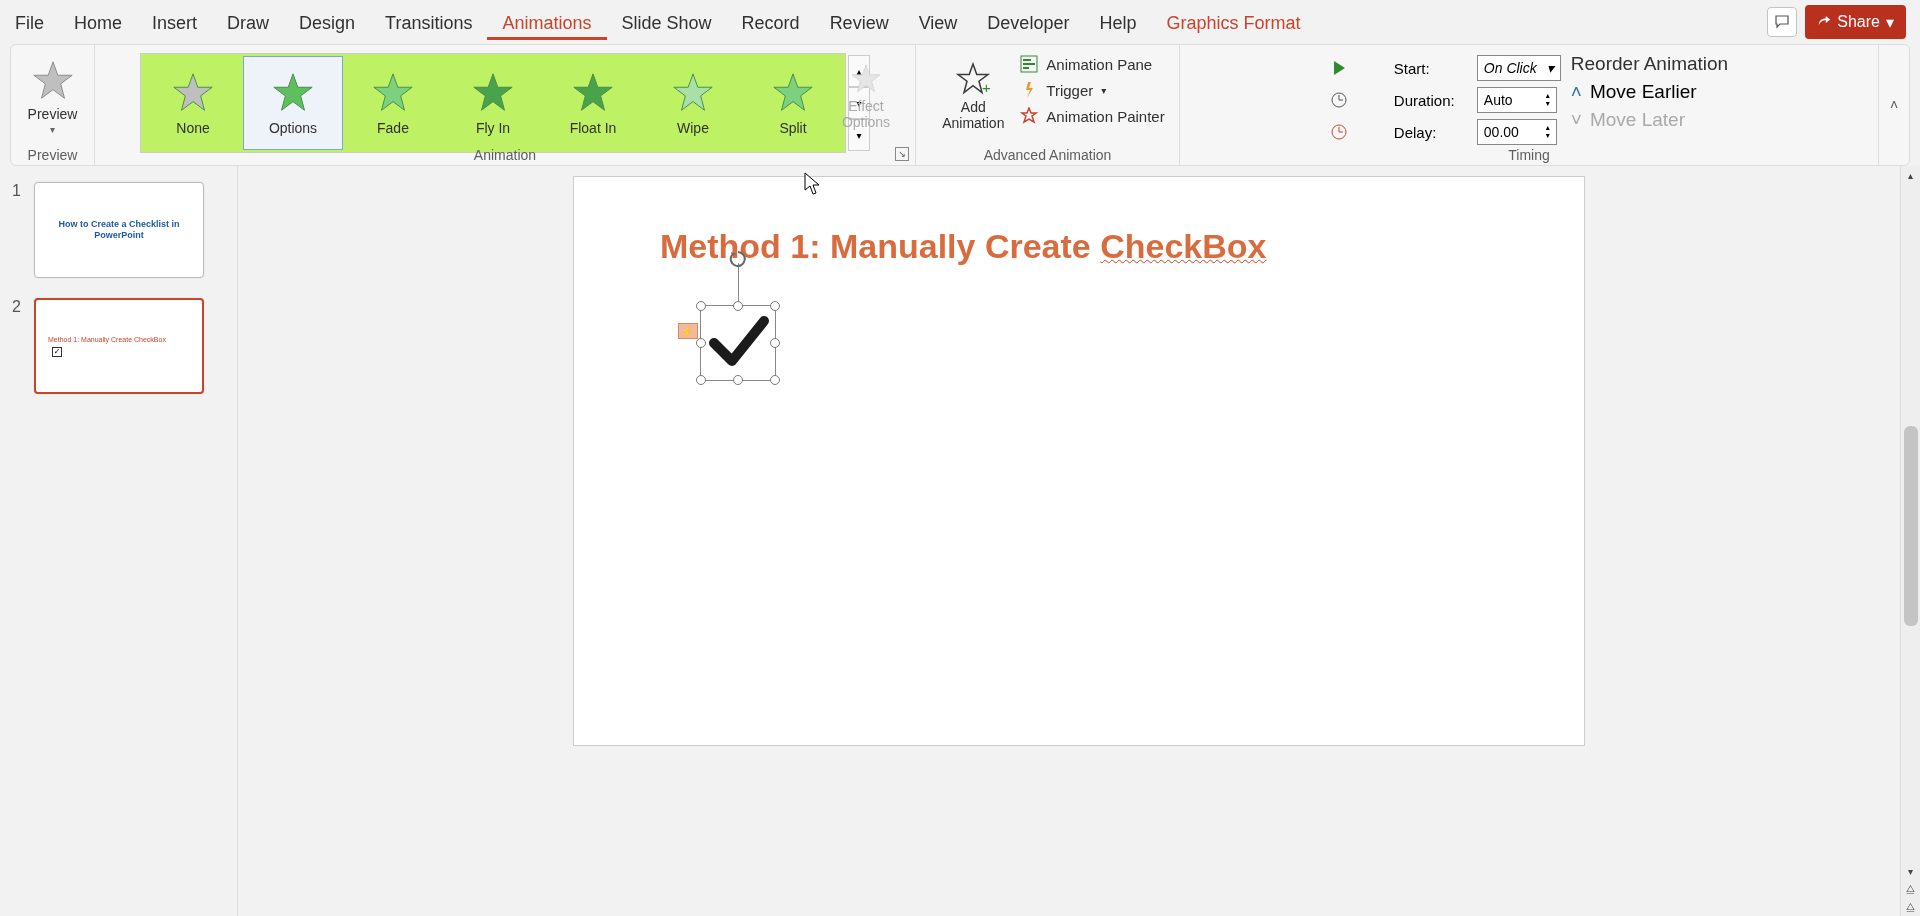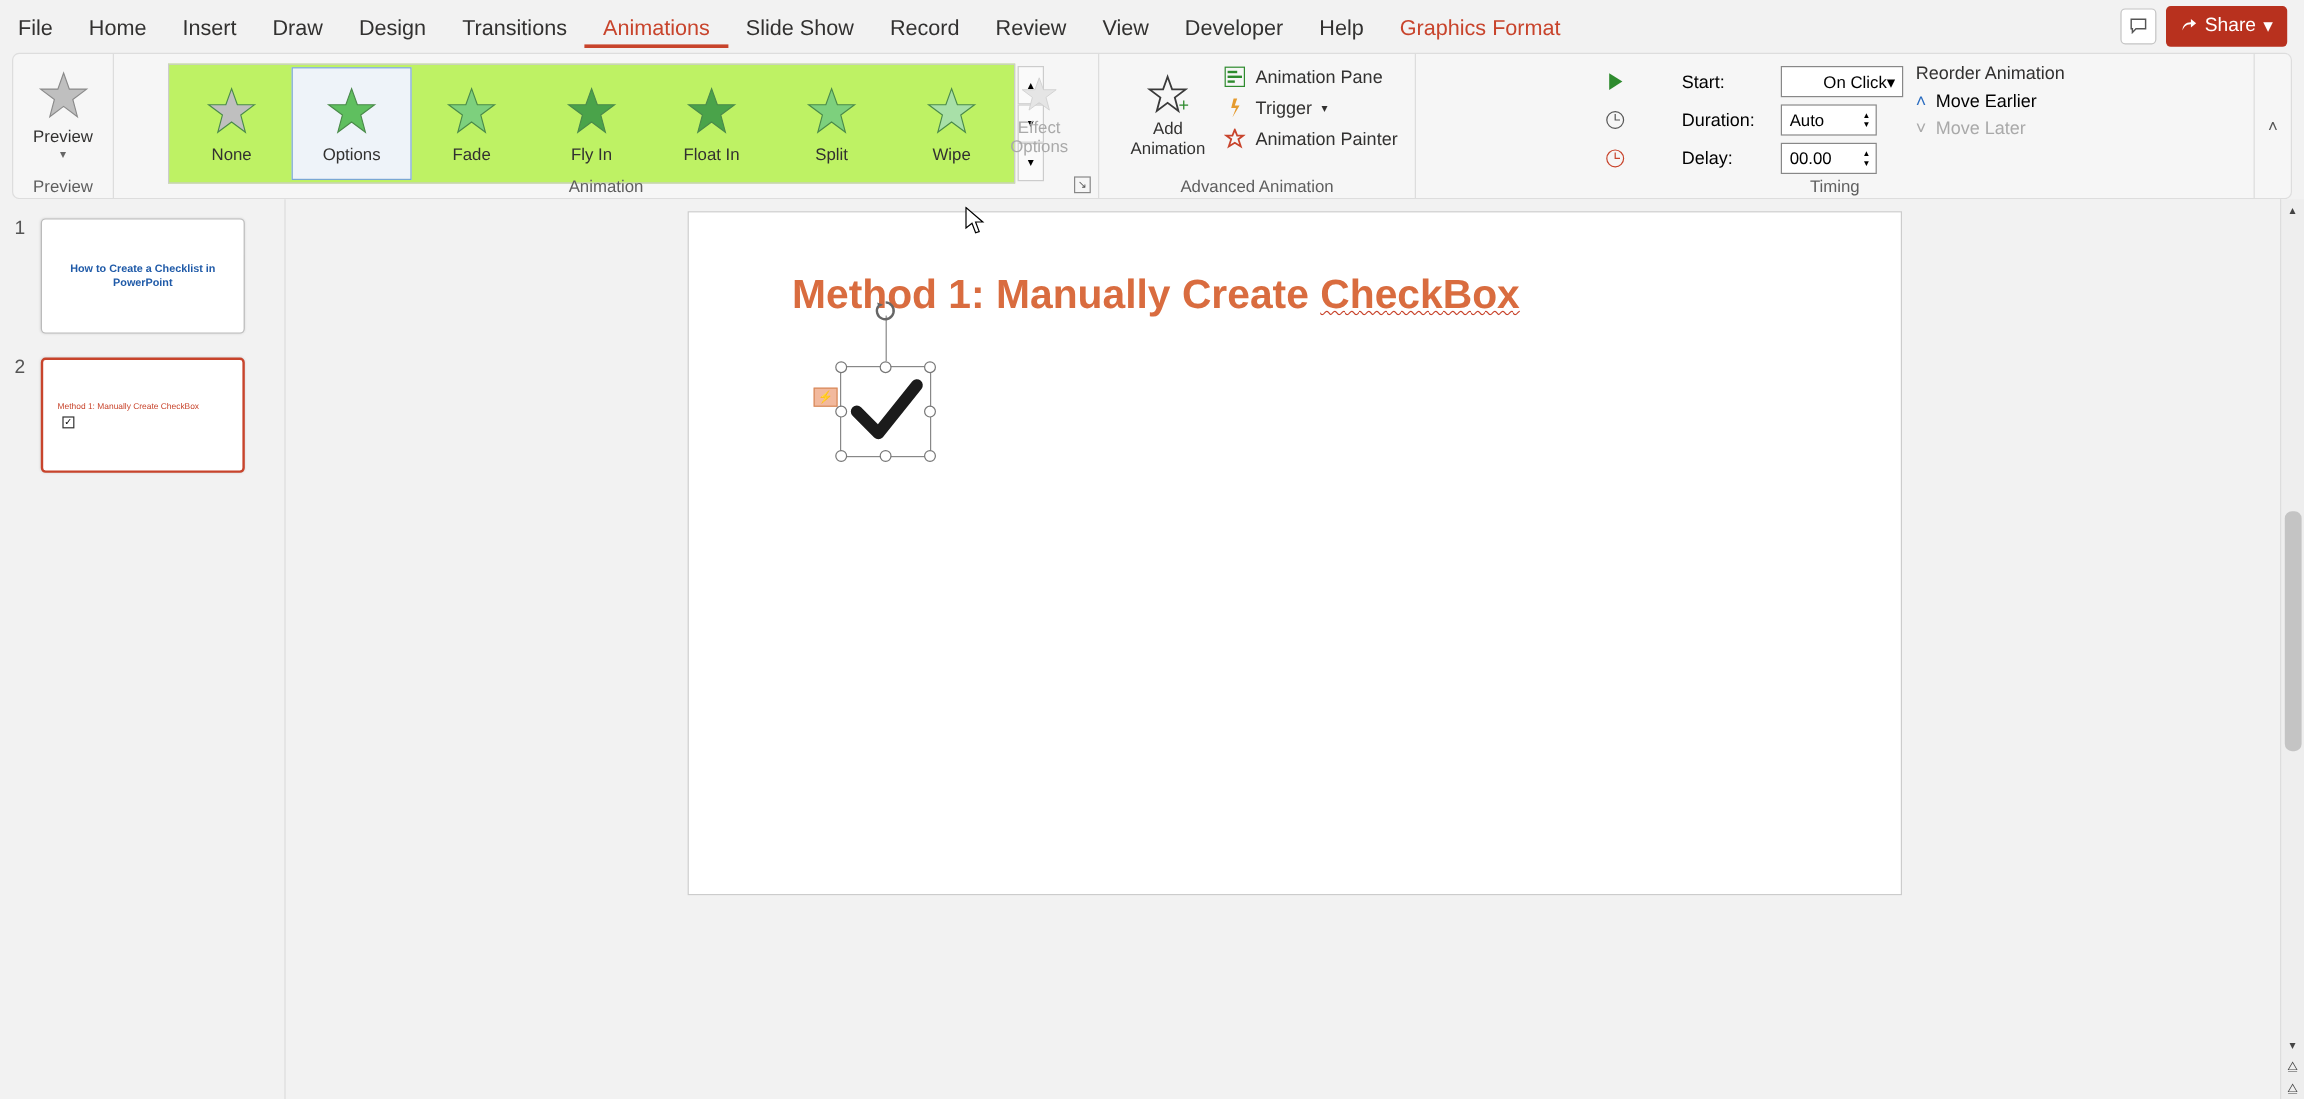--- a/index.html
+++ b/index.html
@@ -27,23 +27,23 @@
   .anim-item { width:100px; height:94px; display:flex; flex-direction:column; align-items:center; justify-content:center; gap:4px; font-size:14px; color:#323130; }
   .anim-item.selected { border:1px solid #7aa7d4; background:#eef3f9; }
   .gallery-scroll { display:flex; flex-direction:column; width:22px; }
   .gallery-scroll button { height:32px; width:22px; border:1px solid #ccc; background:#fafafa; font-size:10px; cursor:pointer; }
   .adv-col { display:flex; flex-direction:column; gap:8px; margin-top:4px; margin-left:4px; }
   .adv-item { display:flex; align-items:center; gap:8px; font-size:15px; color:#323130; cursor:pointer;}
   .timing-grid { display:flex; flex-direction:column; gap:6px; margin-top:4px; }
   .timing-row { display:flex; align-items:center; gap:8px; font-size:15px; }
   .timing-row label { width:75px; text-align:left;margin-left:38px; }
   .timing-row .select, .timing-row .spin { border:1px solid #888; background:#fff; height:26px; font-size:14px; padding:0 6px; display:flex; align-items:center; }
-  .timing-row .select { width:102px; justify-content:flex-end; }
+  .timing-row .select { width:84px; justify-content:space-between;font-style:italic; }
   .timing-row .spin { width:80px; justify-content:space-between; }
-  .reorder-col { display:flex; flex-direction:column; gap:6px; margin-top:2px; margin-left:10px; font-size:15px;}
+  .reorder-col { display:flex; flex-direction:column; gap:6px; margin-top:2px; margin-left:10px; font-size:19px;}
   .reorder-title { color:#323130; }
   .reorder-item { display:flex; align-items:center; gap:8px; }
   .collapse-caret { width:30px; display:flex; align-items:center; justify-content:center; font-size:14px; color:#555; cursor:pointer;}
   .dialog-launch { position:absolute; bottom:4px; right:6px; width:14px; height:14px; border:1px solid #888; font-size:9px; display:flex; align-items:center; justify-content:center; color:#555; cursor:pointer;}
 
   
   .workspace { display:flex; height: calc(916px - 44px - 122px); background:#f2f2f2; }
   .thumb-panel { width: 238px; border-right:1px solid #ddd; padding: 16px 12px; overflow:auto; background:#f2f2f2;}
   .thumb-row { display:flex; gap:8px; margin-bottom:20px; }
   .thumb-num { font-size:16px; color:#555; width:14px; }
@@ -151,29 +151,29 @@
             <span>Fly In</span>
           </div>
           <div class="anim-item">
             <svg class="star-svg" viewBox="0 0 48 48">
               <polygon points="24,4 29,18 44,18 32,27 36,42 24,33 12,42 16,27 4,18 19,18" fill="#4aa34a" stroke="#4a8a4a"></polygon>
             </svg>
             <span>Float In</span>
           </div>
           <div class="anim-item">
             <svg class="star-svg" viewBox="0 0 48 48">
+              <polygon points="24,4 29,18 44,18 32,27 36,42 24,33 12,42 16,27 4,18 19,18" fill="#a8e0a8" stroke="#4a8a4a"></polygon>
+            </svg>
+            <span>Wipe</span>
+          </div>
+          <div class="anim-item">
+            <svg class="star-svg" viewBox="0 0 48 48">
               <polygon points="24,4 29,18 44,18 32,27 36,42 24,33 12,42 16,27 4,18 19,18" fill="#7dd07d" stroke="#4a8a4a"></polygon>
             </svg>
             <span>Split</span>
-          </div>
-          <div class="anim-item">
-            <svg class="star-svg" viewBox="0 0 48 48">
-              <polygon points="24,4 29,18 44,18 32,27 36,42 24,33 12,42 16,27 4,18 19,18" fill="#a8e0a8" stroke="#4a8a4a"></polygon>
-            </svg>
-            <span>Wipe</span>
           </div>
         </div>
       <div class="gallery-scroll">
         <button>▴</button>
         <button>▾</button>
         <button>▾</button>
       </div>
     </div>
     <div class="big-btn disabled" style="position:absolute; right:12px; top:6px; width:74px">
       <svg class="star-svg" style="width:34px;height:34px" viewBox="0 0 48 48">

